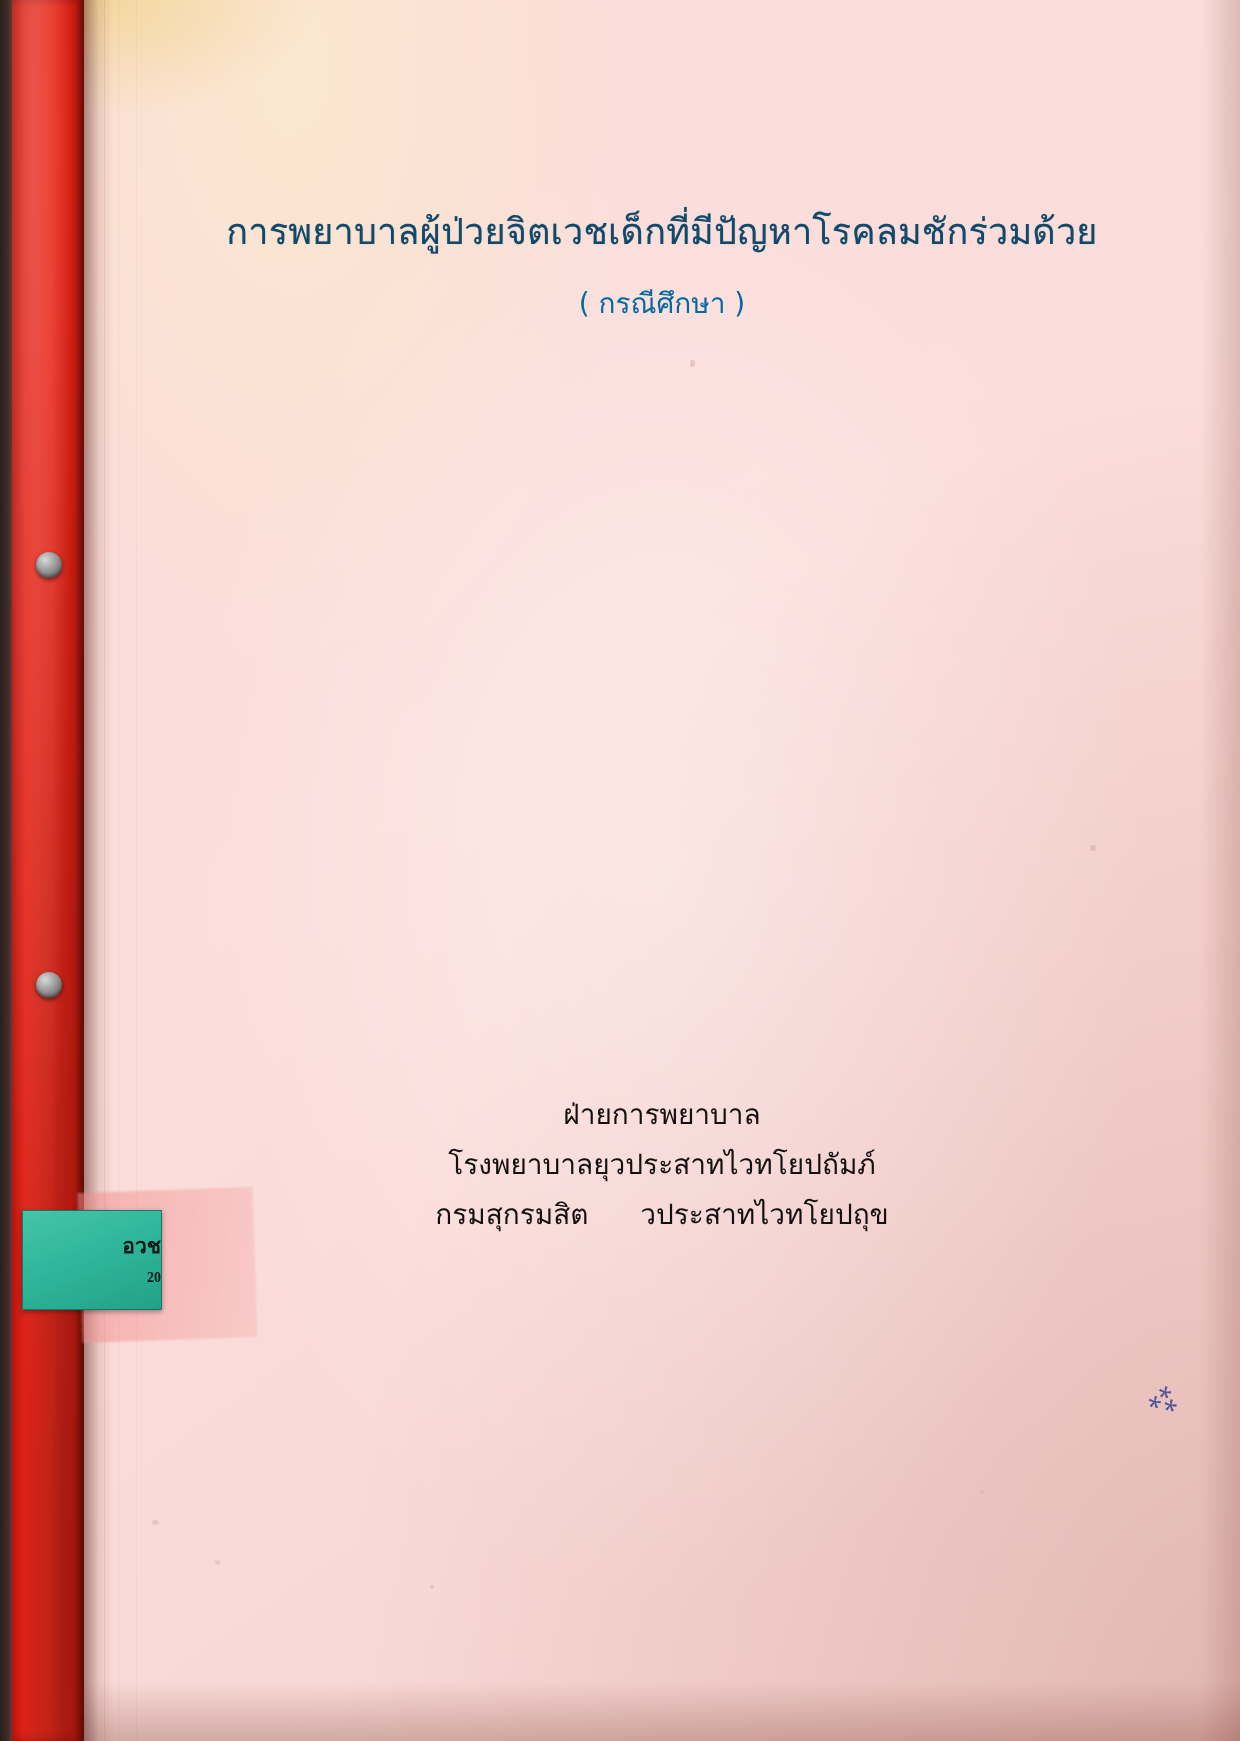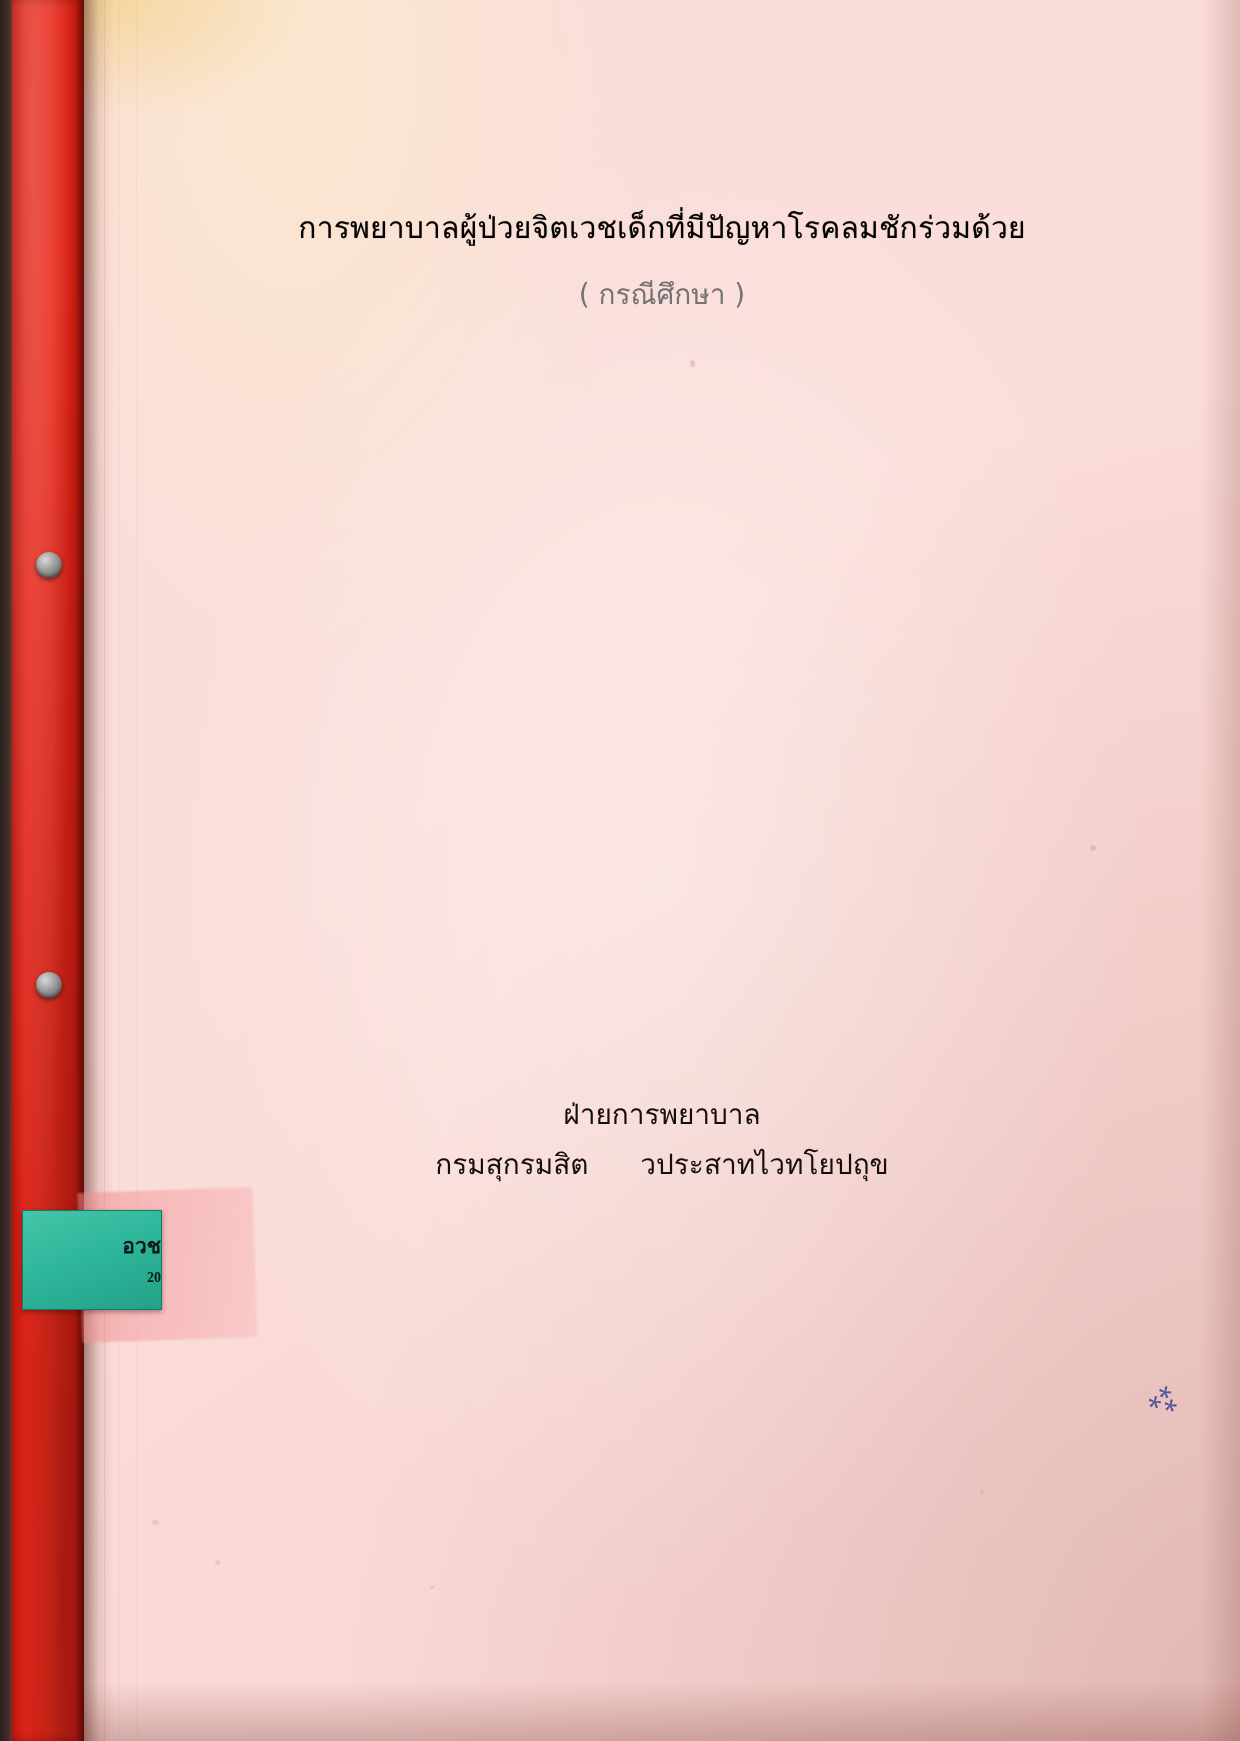--- a/index.html
+++ b/index.html
@@ -119,30 +119,30 @@
     left: 84px; right: 0; top: 0; bottom: 0;
     color: #15100f;
     font-family: "DejaVu Sans", sans-serif;
   }
   .title-block {
     position: absolute;
     top: 205px; left: 0; right: 0;
     text-align: center;
   }
   .title-line {
-    font-size: 30px;
+    font-size: 36px;
     letter-spacing: .2px;
     line-height: 1.5;
-    color: #000000;
+    color: #0c4a6e;
     text-shadow: 0 0 1px rgba(0,0,0,.35);
   }
   .subtitle-line {
     font-size: 28px;
     margin-top: 22px;
-    color: #737373;
+    color: #0369a1;
   }
 
   .author-block {
     position: absolute;
     top: 600px; left: 0; right: 0;
     text-align: center;
   }
   .author-block .row {
     font-size: 28px;
     line-height: 1.75;
@@ -240,20 +240,21 @@
   <div class="content">
 
     <div class="title-block">
       <div class="title-line">การพยาบาลผู้ป่วยจิตเวชเด็กที่มีปัญหาโรคลมชักร่วมด้วย</div>
       <div class="subtitle-line">( กรณีศึกษา )</div>
     </div>
 
 
     <div class="org-block">
       <div class="row">ฝ่ายการพยาบาล</div>
+      <div class="row">โรงพยาบาลยุวประสาทไวทโยปถัมภ์</div>
       <div class="row">
         <span>กรมสุกรมสิต</span>
         <span class="gap-wide"></span>
         <span>วประสาทไวทโยปถุข</span>
       </div>
     </div>
 
     <div class="pen-mark">⁂</div>
   </div>
 

